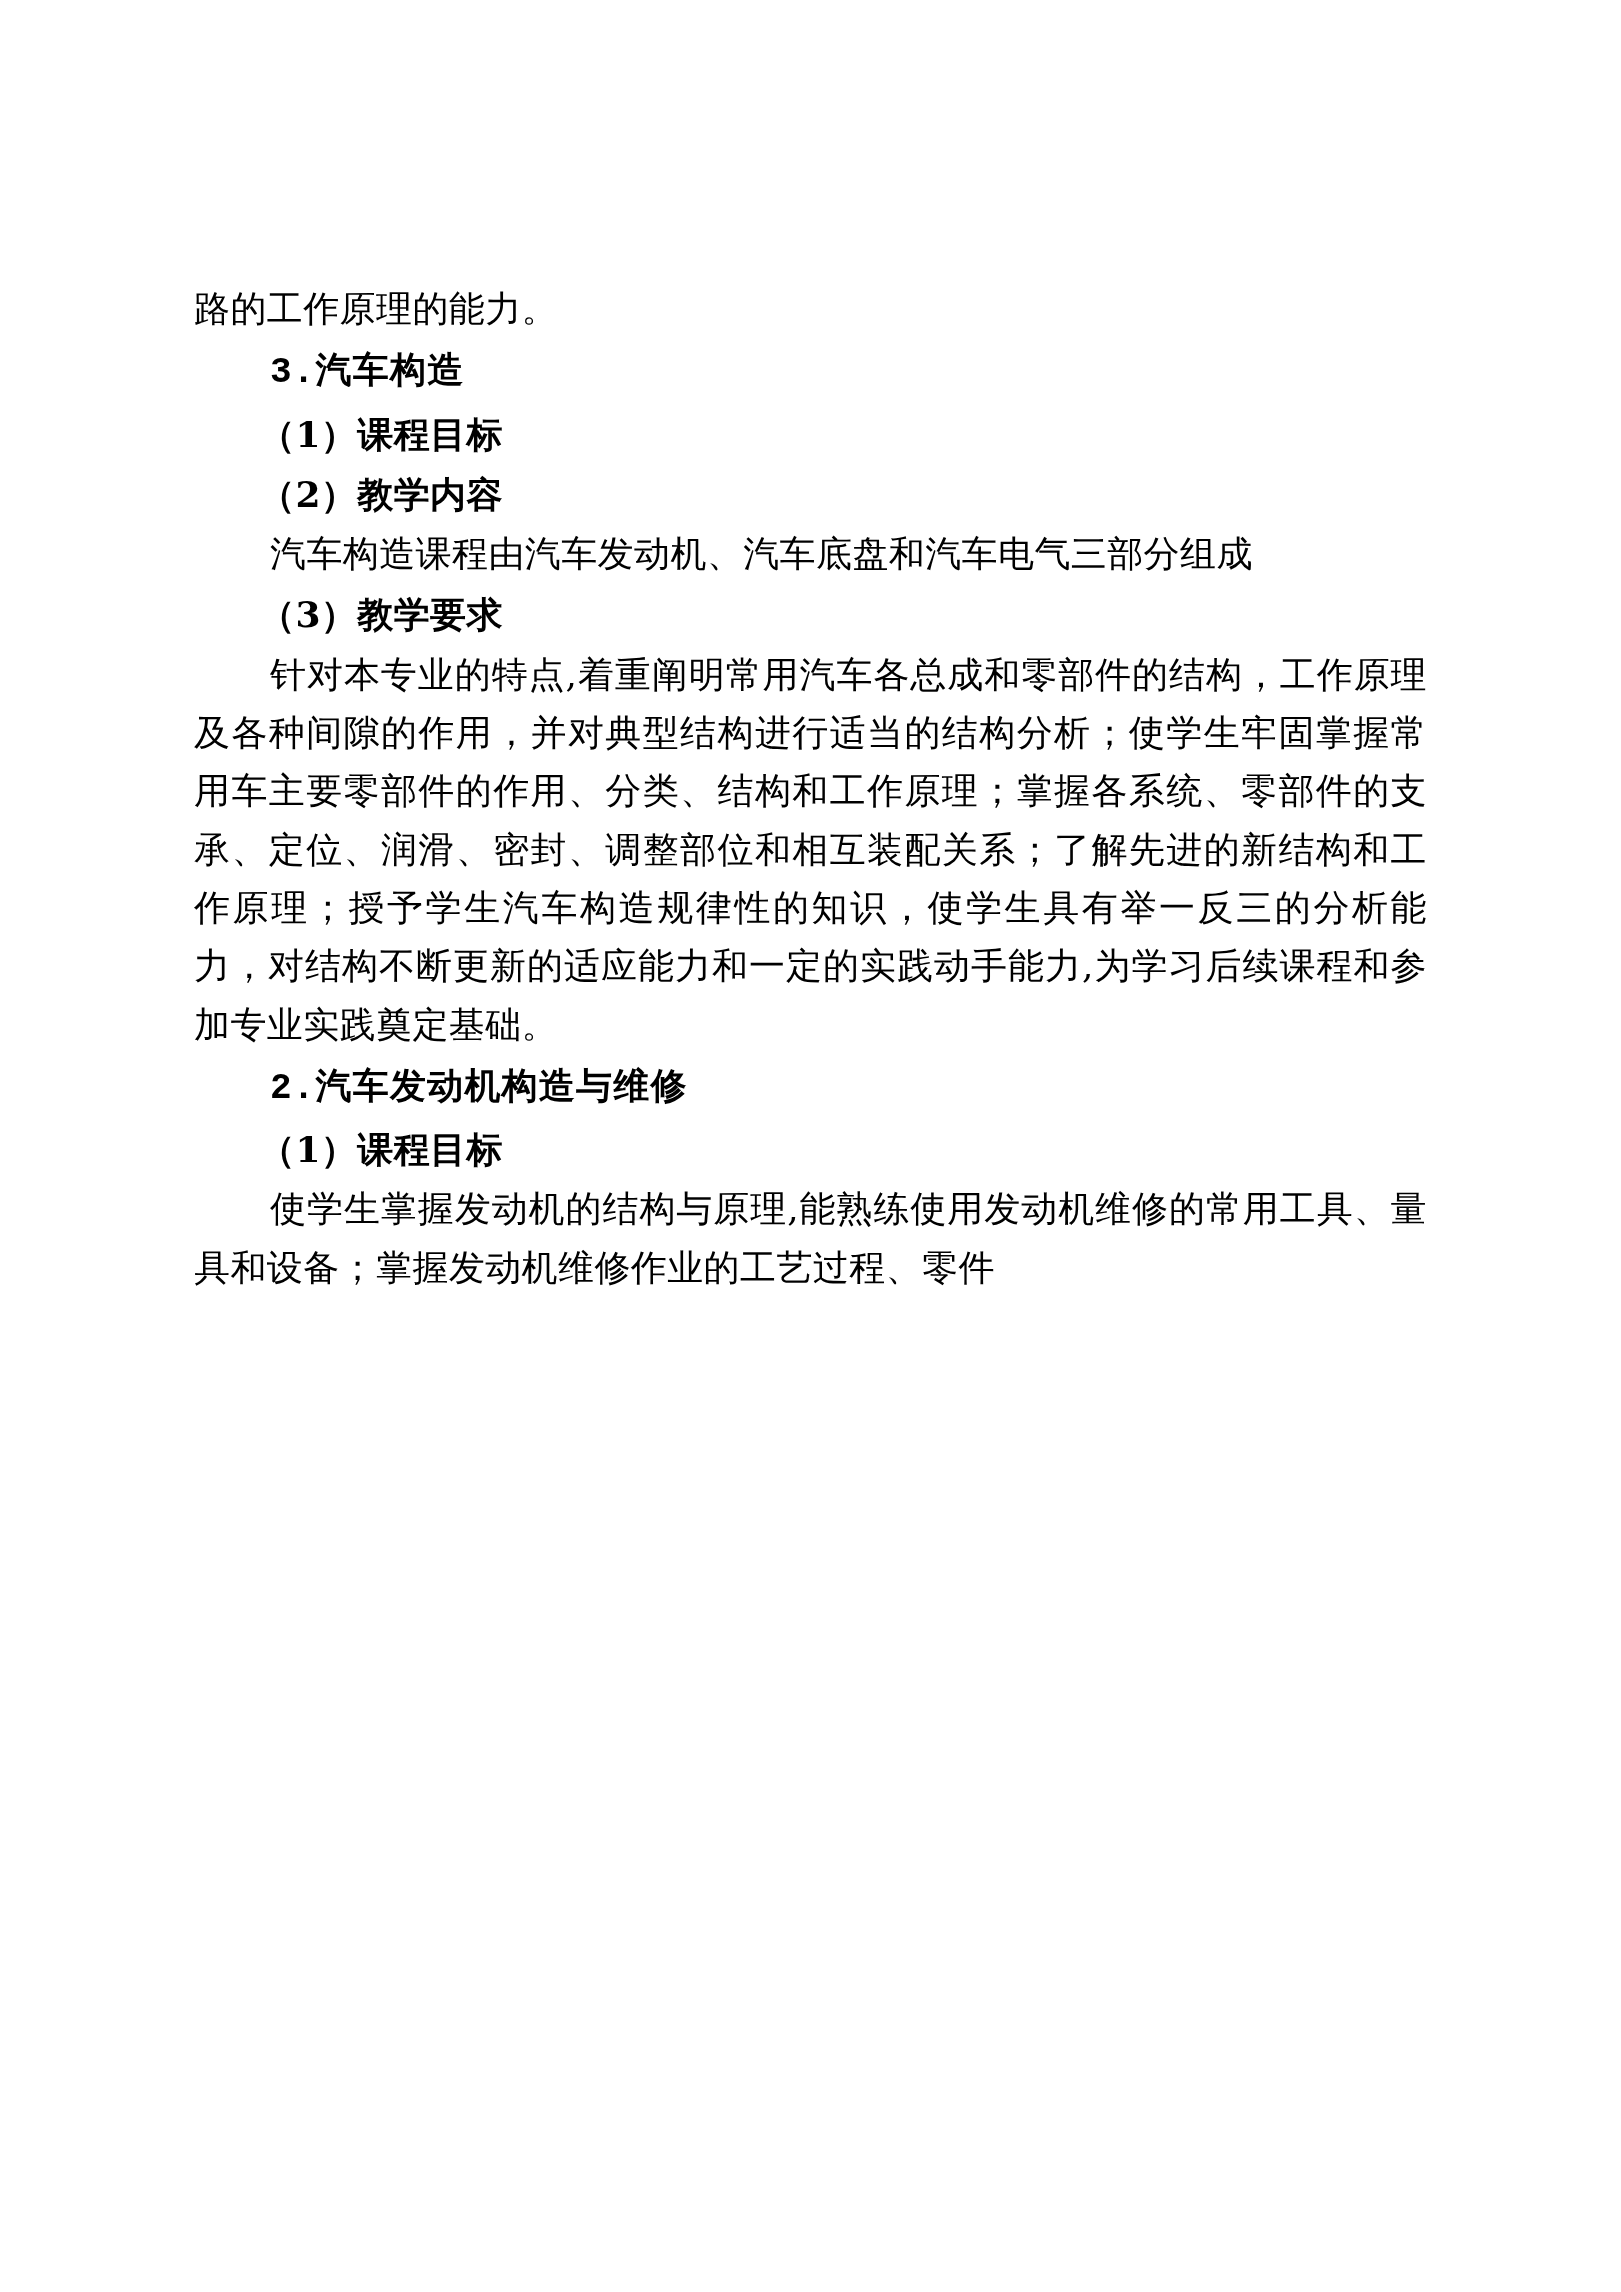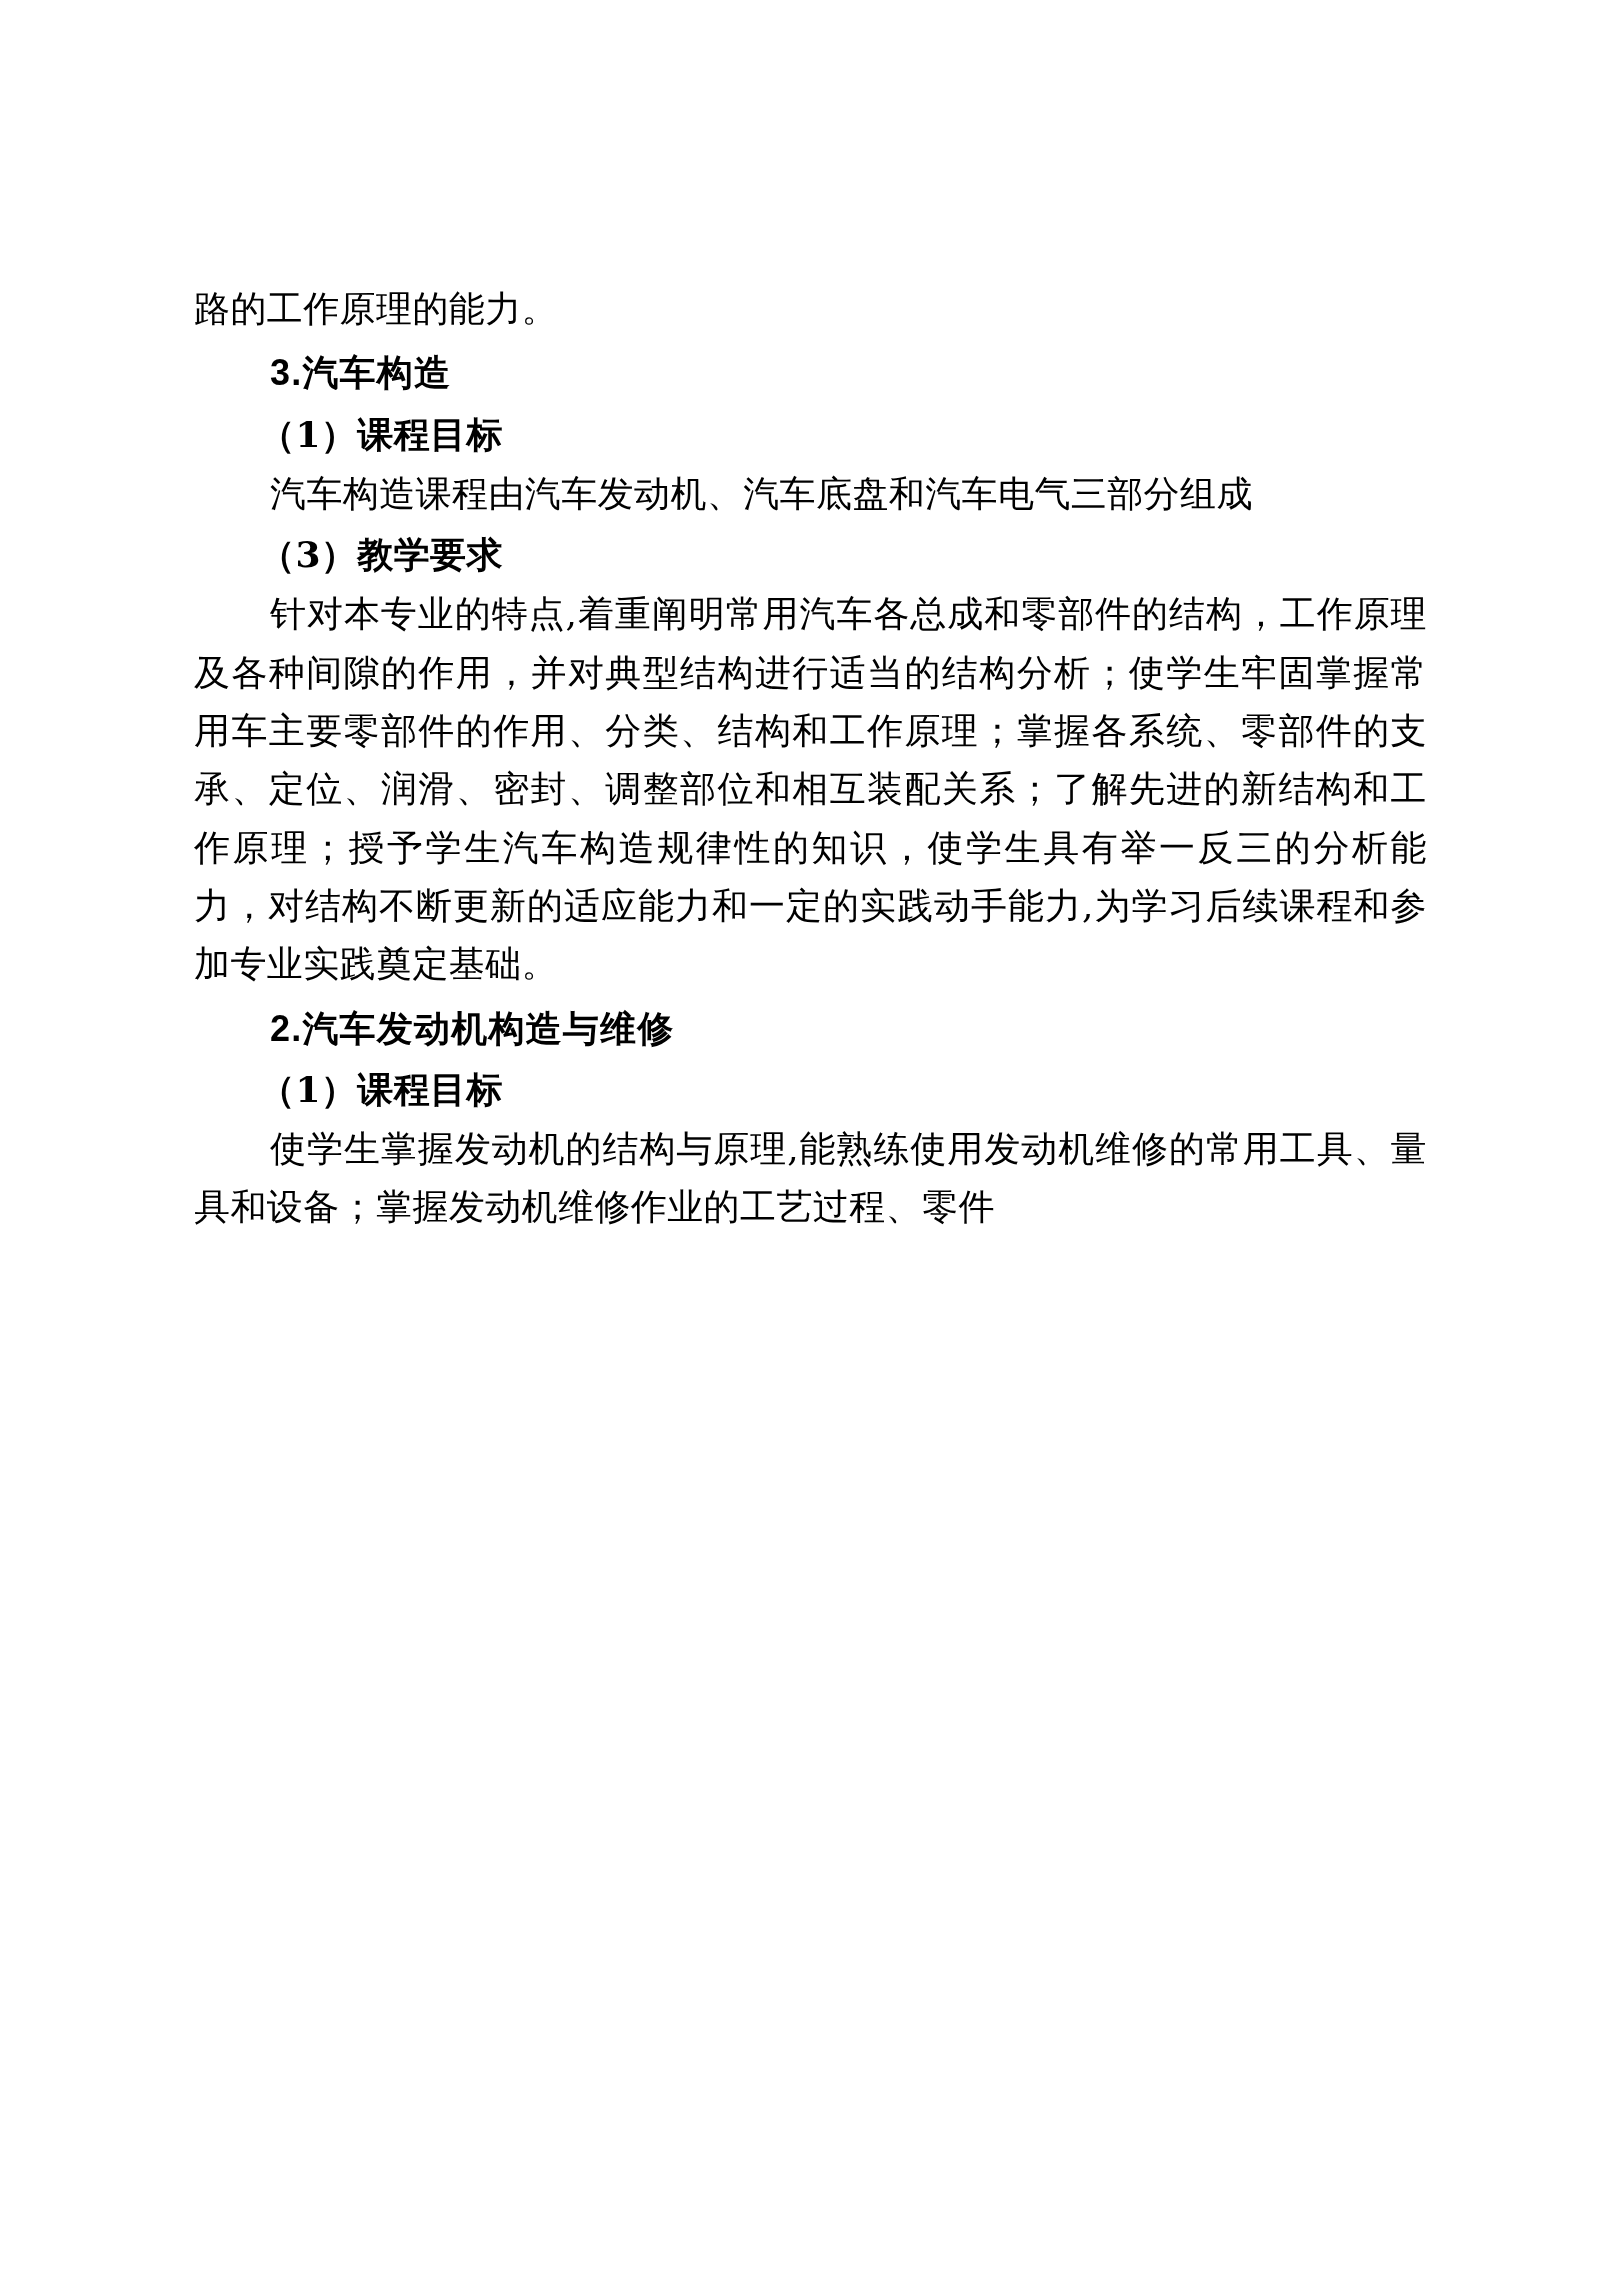--- a/index.html
+++ b/index.html
@@ -35,21 +35,21 @@
   .indent {
     text-indent: 76px;
   }
   .heading {
     font-size: 36px;
     line-height: 1.62;
     margin: 5.9px 0 2px 0;
     text-indent: 76px;
     font-weight: bold;
     letter-spacing: 1.2px;
-    font-family: Liberation Sans, sans-serif;
+    font-family: Liberation Mono, monospace;
   }
   .subhead {
     font-size: 36px;
     line-height: 1.62;
     margin: 2px 0 2px 0;
     text-indent: 65px;
     letter-spacing: 0.4px;
     font-weight: bold;
   }
   .folio {
@@ -67,20 +67,21 @@
 <div class="page">
   <div class="content">
 
     <p class="para">路的工作原理的能力。</p>
 
     <p class="heading">3.汽车构造</p>
 
     <p class="subhead">（1）课程目标</p>
 
 
+    <p class="subhead">（2）教学内容</p>
 
     <p class="para indent">汽车构造课程由汽车发动机、汽车底盘和汽车电气三部分组成</p>
 
     <p class="subhead">（3）教学要求</p>
 
     <p class="para indent">针对本专业的特点,着重阐明常用汽车各总成和零部件的结构，工作原理及各种间隙的作用，并对典型结构进行适当的结构分析；使学生牢固掌握常用车主要零部件的作用、分类、结构和工作原理；掌握各系统、零部件的支承、定位、润滑、密封、调整部位和相互装配关系；了解先进的新结构和工作原理；授予学生汽车构造规律性的知识，使学生具有举一反三的分析能力，对结构不断更新的适应能力和一定的实践动手能力,为学习后续课程和参加专业实践奠定基础。</p>
 
     <p class="heading">2.汽车发动机构造与维修</p>
 
     <p class="subhead">（1）课程目标</p>

